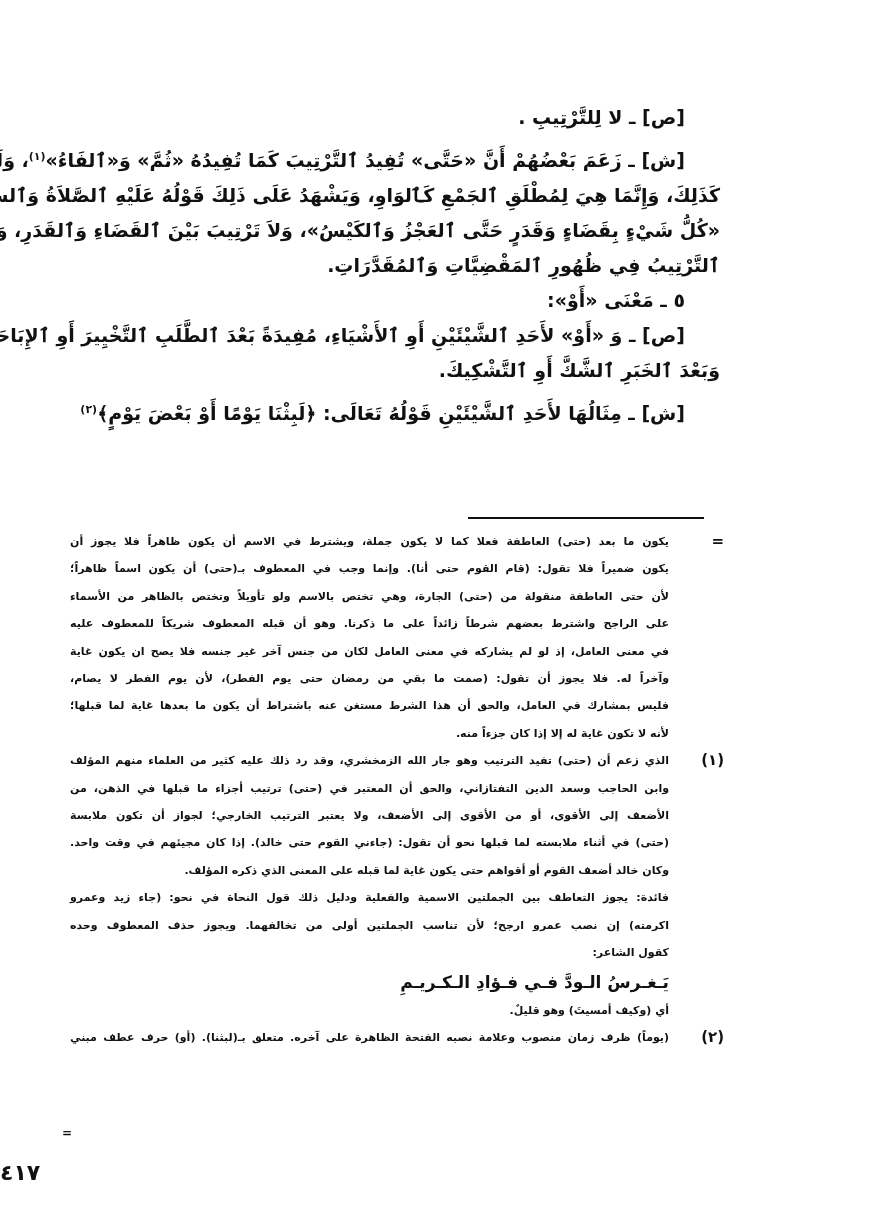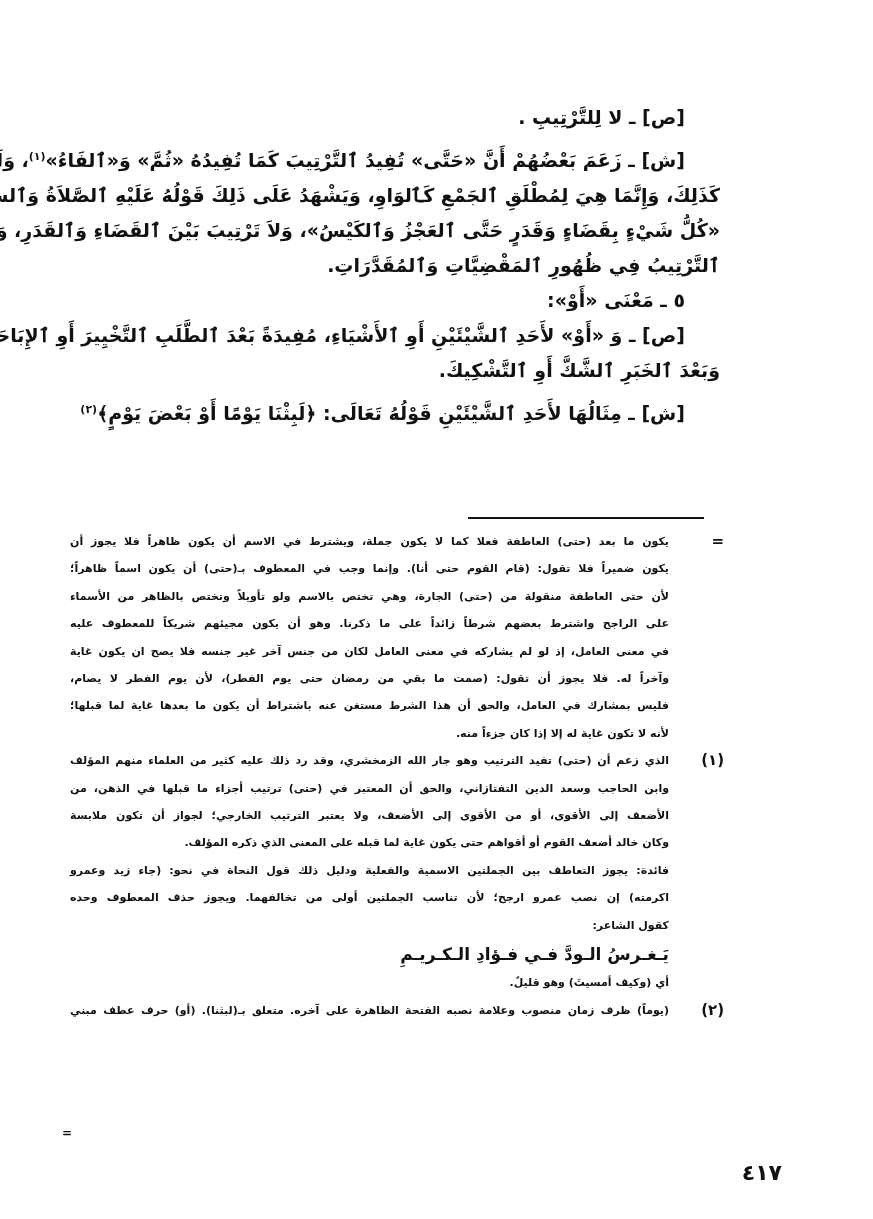--- a/index.html
+++ b/index.html
@@ -46,21 +46,21 @@
     text-align-last: justify;
   }
   .nline.noj { text-align-last: right; }
   .verse {
     display: flex; justify-content: space-between;
     font-size: 17px; font-weight: bold; line-height: 30px; white-space: nowrap;
     padding-left: 20px;
   }
   .continue-mark { position: absolute; left: 62px; top: 1126px; font-size: 12px; font-weight: bold; }
   .page-number {
-    position: absolute; left: 0; right: 0; top: 1160px; text-align: right;
+    position: absolute; left: 0; right: 0; top: 1160px; text-align: left;
     font-size: 22px; font-weight: bold; direction: rtl;
   }
 </style>
 </head>
 <body>
 
 <div class="page">
 
   <div class="main">
     <div class="line noj indent">[ص] ـ لا لِلتَّرْتِيبِ .</div>
@@ -82,34 +82,35 @@
 
   <div class="rule"></div>
 
   <div class="notes">
     <div class="note-row">
       <div class="note-marker">=</div>
       <div class="note-body">
         <div class="nline">يكون ما بعد (حتى) العاطفة فعلا كما لا يكون جملة، ويشترط في الاسم أن يكون ظاهراً فلا يجوز أن</div>
         <div class="nline">يكون ضميراً فلا تقول: (قام القوم حتى أنا). وإنما وجب في المعطوف بـ(حتى) أن يكون اسماً ظاهراً؛</div>
         <div class="nline">لأن حتى العاطفة منقولة من (حتى) الجارة، وهي تختص بالاسم ولو تأويلاً وتختص بالظاهر من الأسماء</div>
-        <div class="nline">على الراجح واشترط بعضهم شرطاً زائداً على ما ذكرنا. وهو أن يكون مجيئهم شريكاً للمعطوف عليه</div>
+        <div class="nline">على الراجح واشترط بعضهم شرطاً زائداً على ما ذكرنا. وهو أن قبله المعطوف شريكاً للمعطوف عليه</div>
         <div class="nline">في معنى العامل، إذ لو لم يشاركه في معنى العامل لكان من جنس آخر غير جنسه فلا يصح ان يكون غاية</div>
         <div class="nline">وآخراً له. فلا يجوز أن تقول: (صمت ما بقي من رمضان حتى يوم الفطر)، لأن يوم الفطر لا يصام،</div>
         <div class="nline">فليس بمشارك في العامل، والحق أن هذا الشرط مستغن عنه باشتراط أن يكون ما بعدها غاية لما قبلها؛</div>
         <div class="nline noj">لأنه لا تكون غاية له إلا إذا كان جزءاً منه.</div>
       </div>
     </div>
 
     <div class="note-row">
       <div class="note-marker">(١)</div>
       <div class="note-body">
         <div class="nline">الذي زعم أن (حتى) تفيد الترتيب وهو جار الله الزمخشري، وقد رد ذلك عليه كثير من العلماء منهم المؤلف</div>
         <div class="nline">وابن الحاجب وسعد الدين التفتازاني، والحق أن المعتبر في (حتى) ترتيب أجزاء ما قبلها في الذهن، من</div>
         <div class="nline">الأضعف إلى الأقوى، أو من الأقوى إلى الأضعف، ولا يعتبر الترتيب الخارجي؛ لجواز أن تكون ملابسة</div>
+        <div class="nline">(حتى) في أثناء ملابسته لما قبلها نحو أن تقول: (جاءني القوم حتى خالد). إذا كان مجيئهم في وقت واحد.</div>
         <div class="nline noj">وكان خالد أضعف القوم أو أقواهم حتى يكون غاية لما قبله على المعنى الذي ذكره المؤلف.</div>
         <div class="nline">فائدة: يجوز التعاطف بين الجملتين الاسمية والفعلية ودليل ذلك قول النحاة في نحو: (جاء زيد وعمرو</div>
         <div class="nline">اكرمته) إن نصب عمرو ارجح؛ لأن تناسب الجملتين أولى من تخالفهما. ويجوز حذف المعطوف وحده</div>
         <div class="nline noj">كقول الشاعر:</div>
         <div class="verse">
           <span>يَـغـرسُ الـودَّ فـي فـؤادِ الـكـريـمِ</span>
         </div>
         <div class="nline noj">أي (وكيف أمسيتَ) وهو قليلٌ.</div>
       </div>
     </div>

